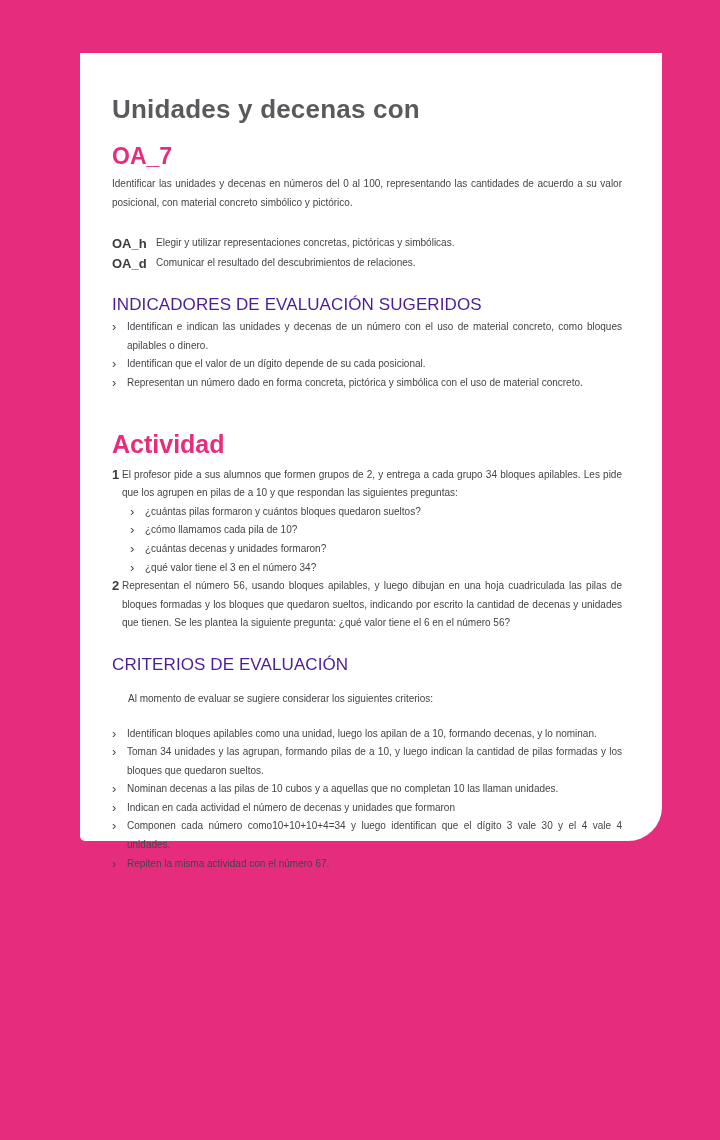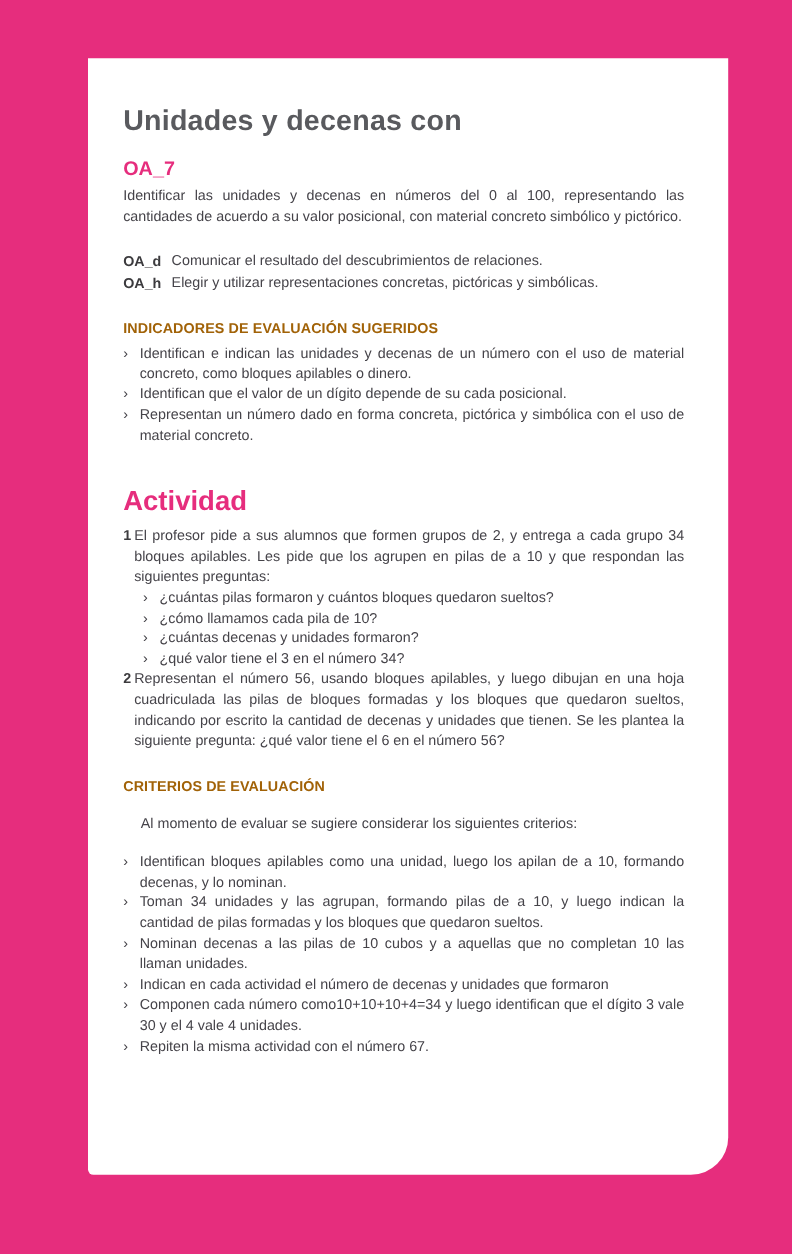--- a/index.html
+++ b/index.html
@@ -6,58 +6,58 @@
   .page {
     position:relative;
     width:720px; height:1140px;
     background:#e62d7d;
     overflow:hidden;
     font-family:"Liberation Sans", sans-serif;
   }
   .card {
     position:absolute;
     left:80px; top:53px;
-    width:582px; height:1015px;
+    width:582px; height:788px;
     background:#ffffff;
     border-radius:0 0 34px 5px;
     box-sizing:border-box;
     padding:38px 40px 0 32px;
     color:#454349;
   }
   .title {
     margin:0;
     font-size:26px;
     line-height:36px;
     font-weight:bold;
     color:#595a5e;
     letter-spacing:0.2px;
   }
   .title span { display:block; }
   .pink { color:#e62d7d; }
   .oa-heading {
     margin:16px 0 5px 0;
-    font-size:18px;
+    font-size:23px;
     font-weight:bold;
   }
   .body-text, .row-text, .item-text, .intro-text {
-    font-size:13px;
+    font-size:10px;
     line-height:18.6px;
     text-align:justify;
   }
   .body-text { margin:0; }
   .oa-rows { margin-top:22px; }
   .oa-row { display:flex; font-size:13px; line-height:19.5px; }
   .oa-code { width:44px; font-weight:bold; color:#3c3b3e; flex:none; }
   .oa-row .row-text { flex:1; }
   .caps-heading {
     margin:23px 0 4px 0;
-    font-size:13px;
+    font-size:17px;
     line-height:18px;
-    font-weight:bold;
-    color:#a16207;
+    font-weight:normal;
+    color:#4c1d95;
     letter-spacing:0.1px;
   }
   .blist { margin:0; }
   .bitem { display:flex; }
   .bullet { width:15px; flex:none; font-size:13px; line-height:18.6px; color:#454349; }
   .bitem .item-text { flex:1; }
   .actividad-heading {
     margin:37px 0 7px 0;
     font-size:25px;
     font-weight:bold;
@@ -76,26 +76,26 @@
 
     <h1 class="title">
       <span>Unidades y decenas con</span>
     </h1>
 
     <h2 class="oa-heading pink">OA_7</h2>
     <p class="body-text">Identificar las unidades y decenas en números del 0 al 100, representando las cantidades de acuerdo a su valor posicional, con material concreto simbólico y pictórico.</p>
 
     <div class="oa-rows">
       <div class="oa-row">
+        <span class="oa-code">OA_h</span>
+        <span class="row-text">Elegir y utilizar representaciones concretas, pictóricas y simbólicas.</span>
+      </div>
+      <div class="oa-row">
         <span class="oa-code">OA_d</span>
         <span class="row-text">Comunicar el resultado del descubrimientos de relaciones.</span>
-      </div>
-      <div class="oa-row">
-        <span class="oa-code">OA_h</span>
-        <span class="row-text">Elegir y utilizar representaciones concretas, pictóricas y simbólicas.</span>
       </div>
     </div>
 
     <h3 class="caps-heading">INDICADORES DE EVALUACIÓN SUGERIDOS</h3>
     <div class="blist">
       <div class="bitem">
         <span class="bullet">›</span>
         <span class="item-text">Identifican e indican las unidades y decenas de un número con el uso de material concreto, como bloques apilables o dinero.</span>
       </div>
       <div class="bitem">

